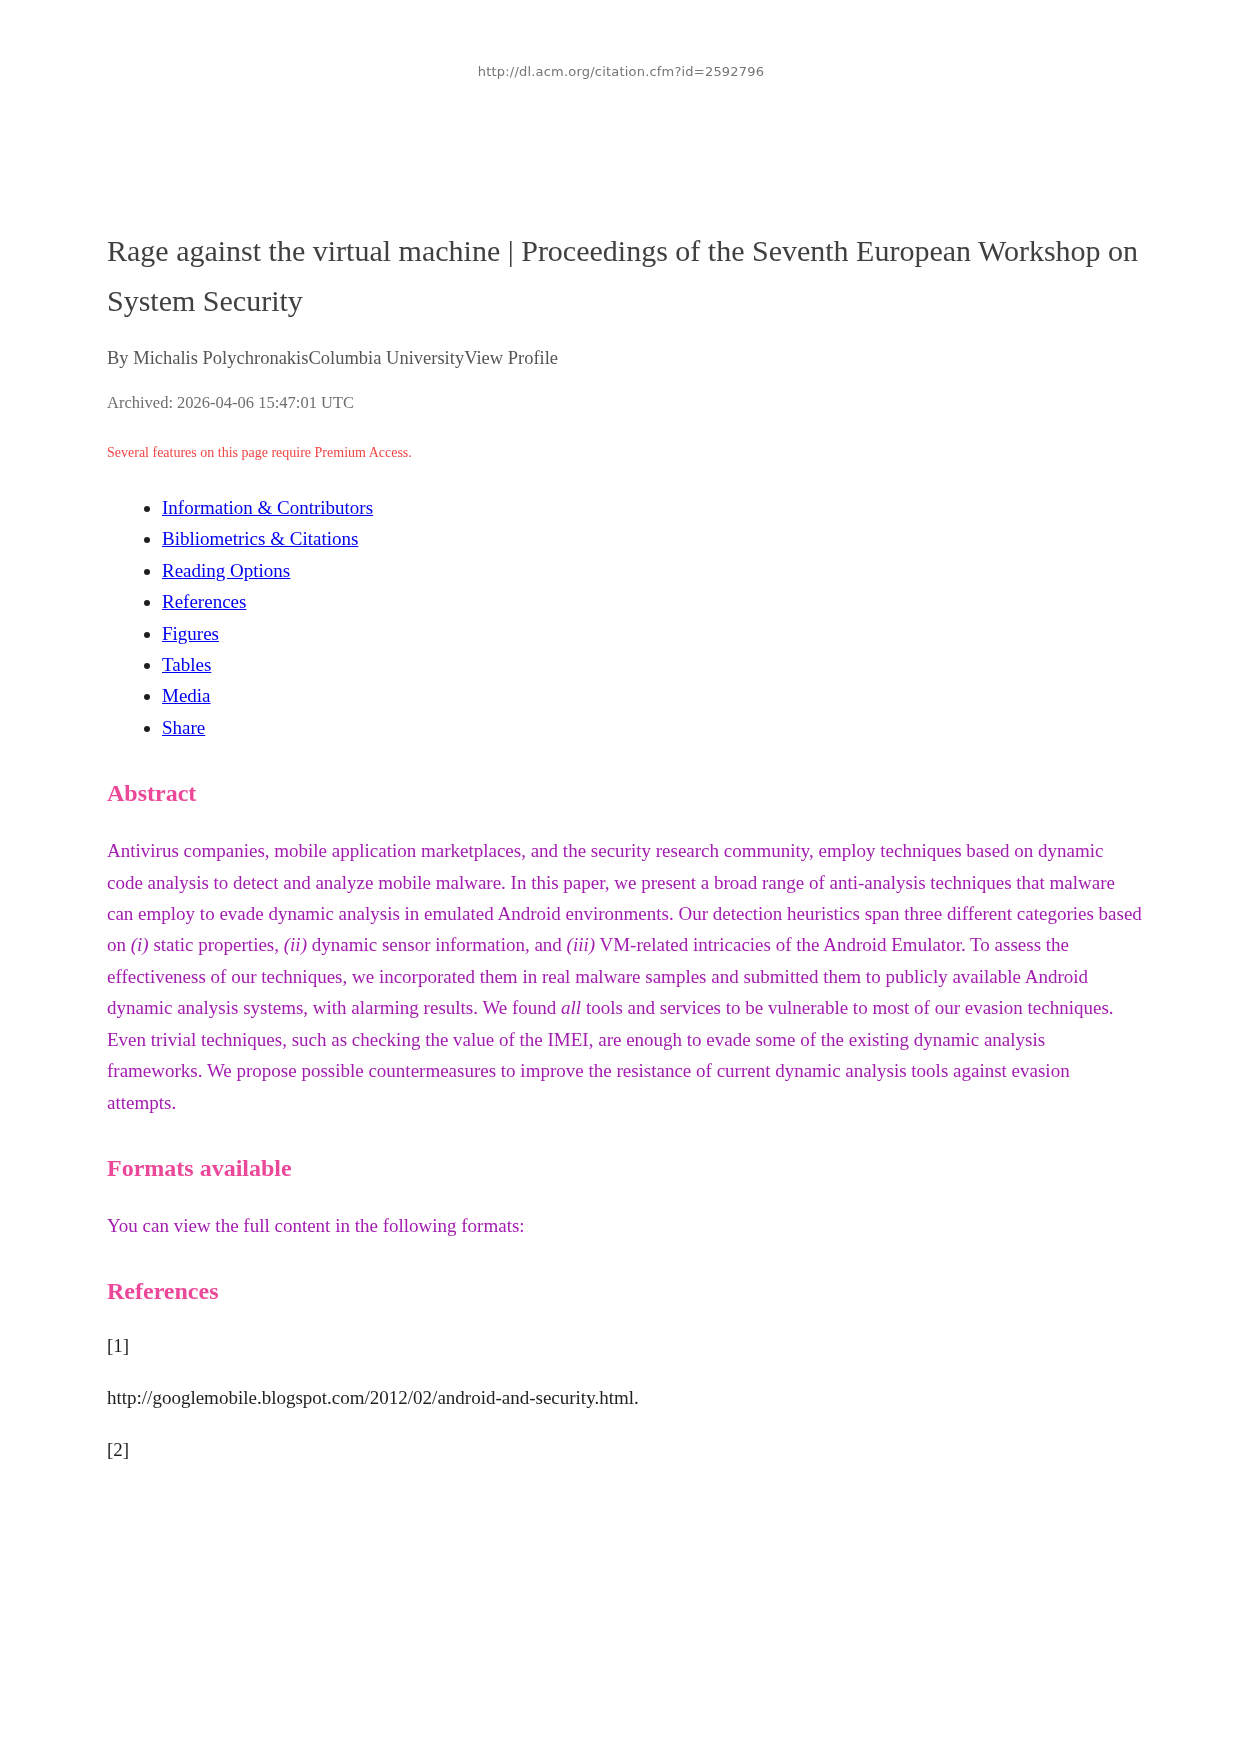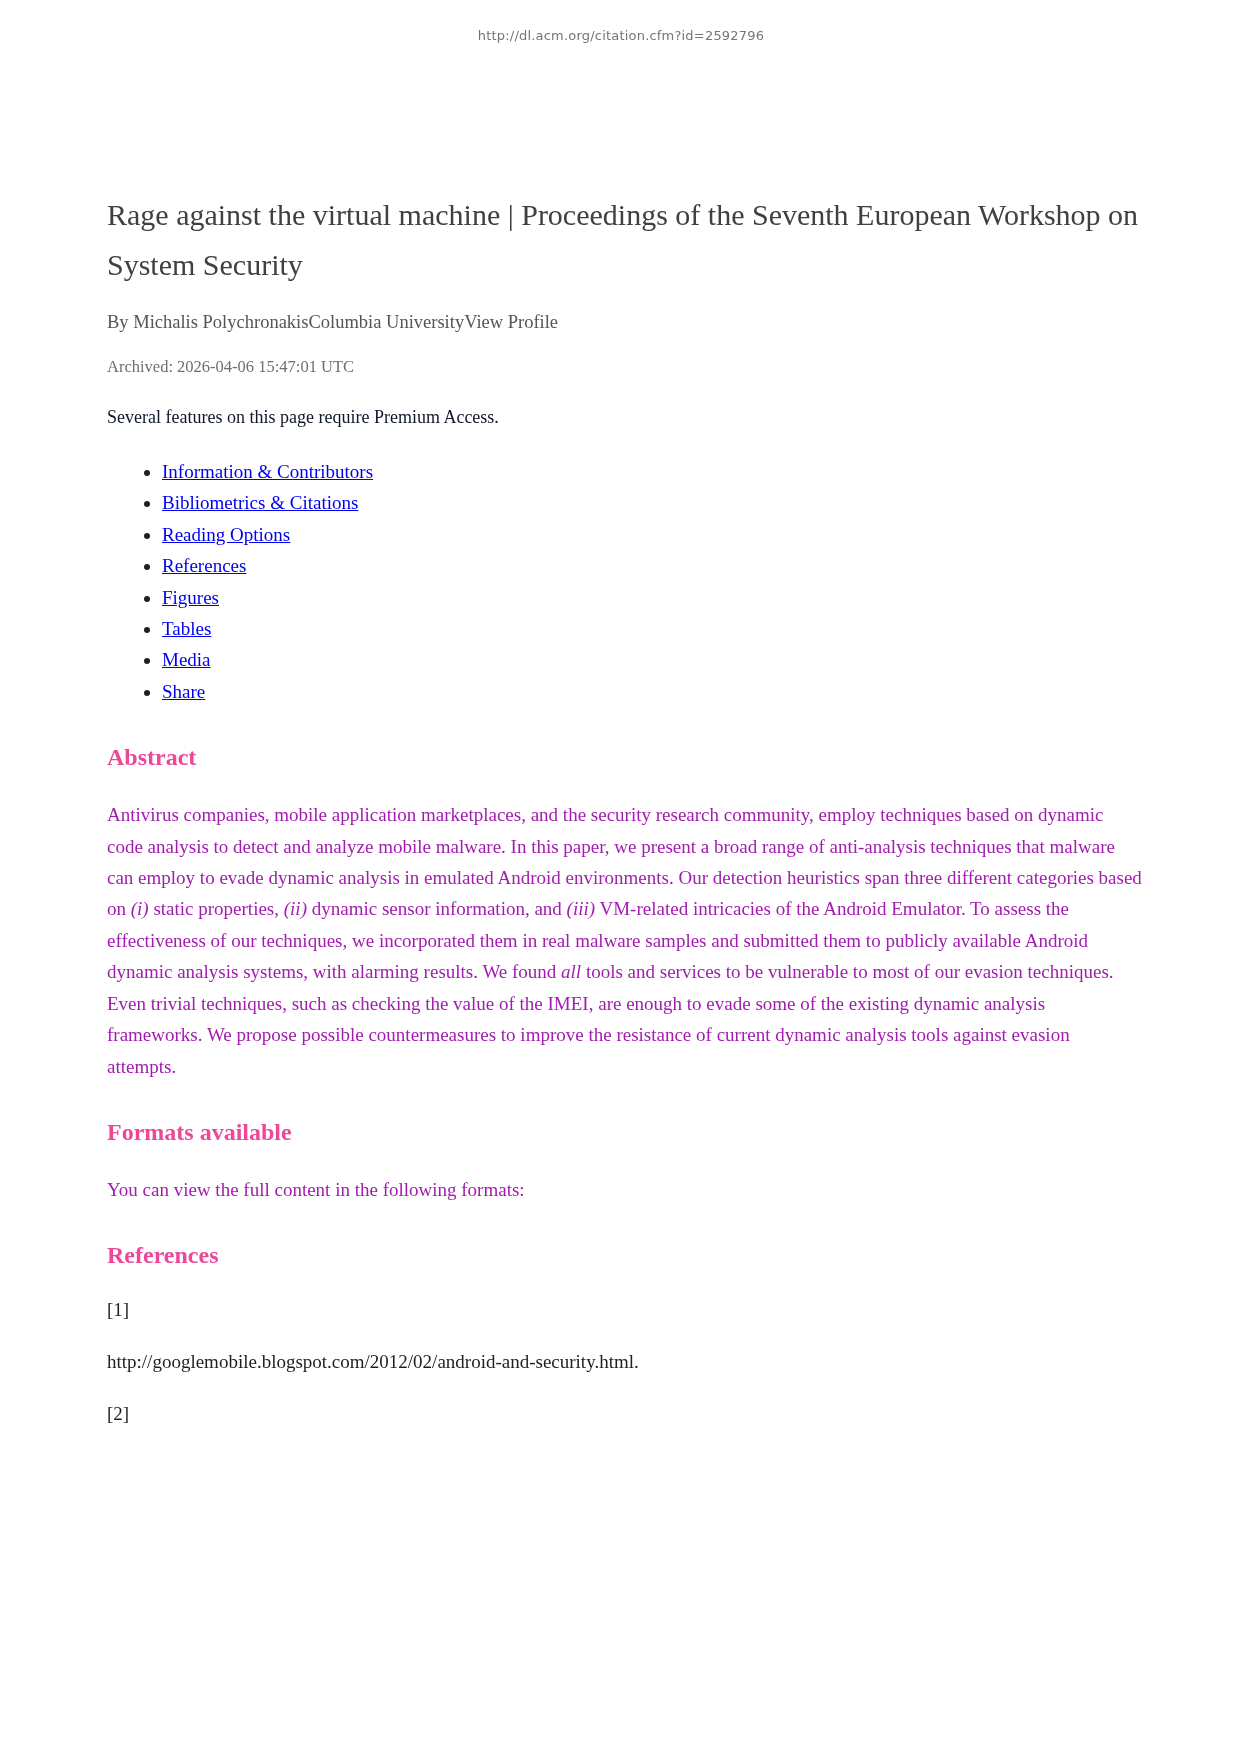--- a/index.html
+++ b/index.html
@@ -4,20 +4,21 @@
 <style>
   * { box-sizing: border-box; }
   html, body { margin: 0; padding: 0; background: #ffffff; }
   .page {
     position: relative;
     width: 1242px;
     height: 1471px;
     background: #ffffff;
     font-family: "Liberation Serif", serif;
     overflow: hidden;
+    margin-top: 36px;
   }
   .url-header {
     position: absolute;
     top: 28px;
     left: 0;
     width: 100%;
     text-align: center;
     font-family: "DejaVu Sans", sans-serif;
     font-size: 13px;
     color: #757575;
@@ -43,23 +44,23 @@
     color: #555555;
   }
   p.archived {
     margin: 22px 0 0 0;
     font-size: 16.5px;
     line-height: 21px;
     color: #6e6e6e;
   }
   p.premium {
     margin: 27px 0 0 0;
-    font-size: 18px;
+    font-size: 14px;
     line-height: 26px;
-    color: #0f172a;
+    color: #ef4444;
   }
   ul.nav-links {
     margin: 26px 0 0 0;
     padding: 0 0 0 55px;
     list-style: disc;
   }
   ul.nav-links li {
     font-size: 19px;
     line-height: 31.4px;
     color: #1f1f1f;

